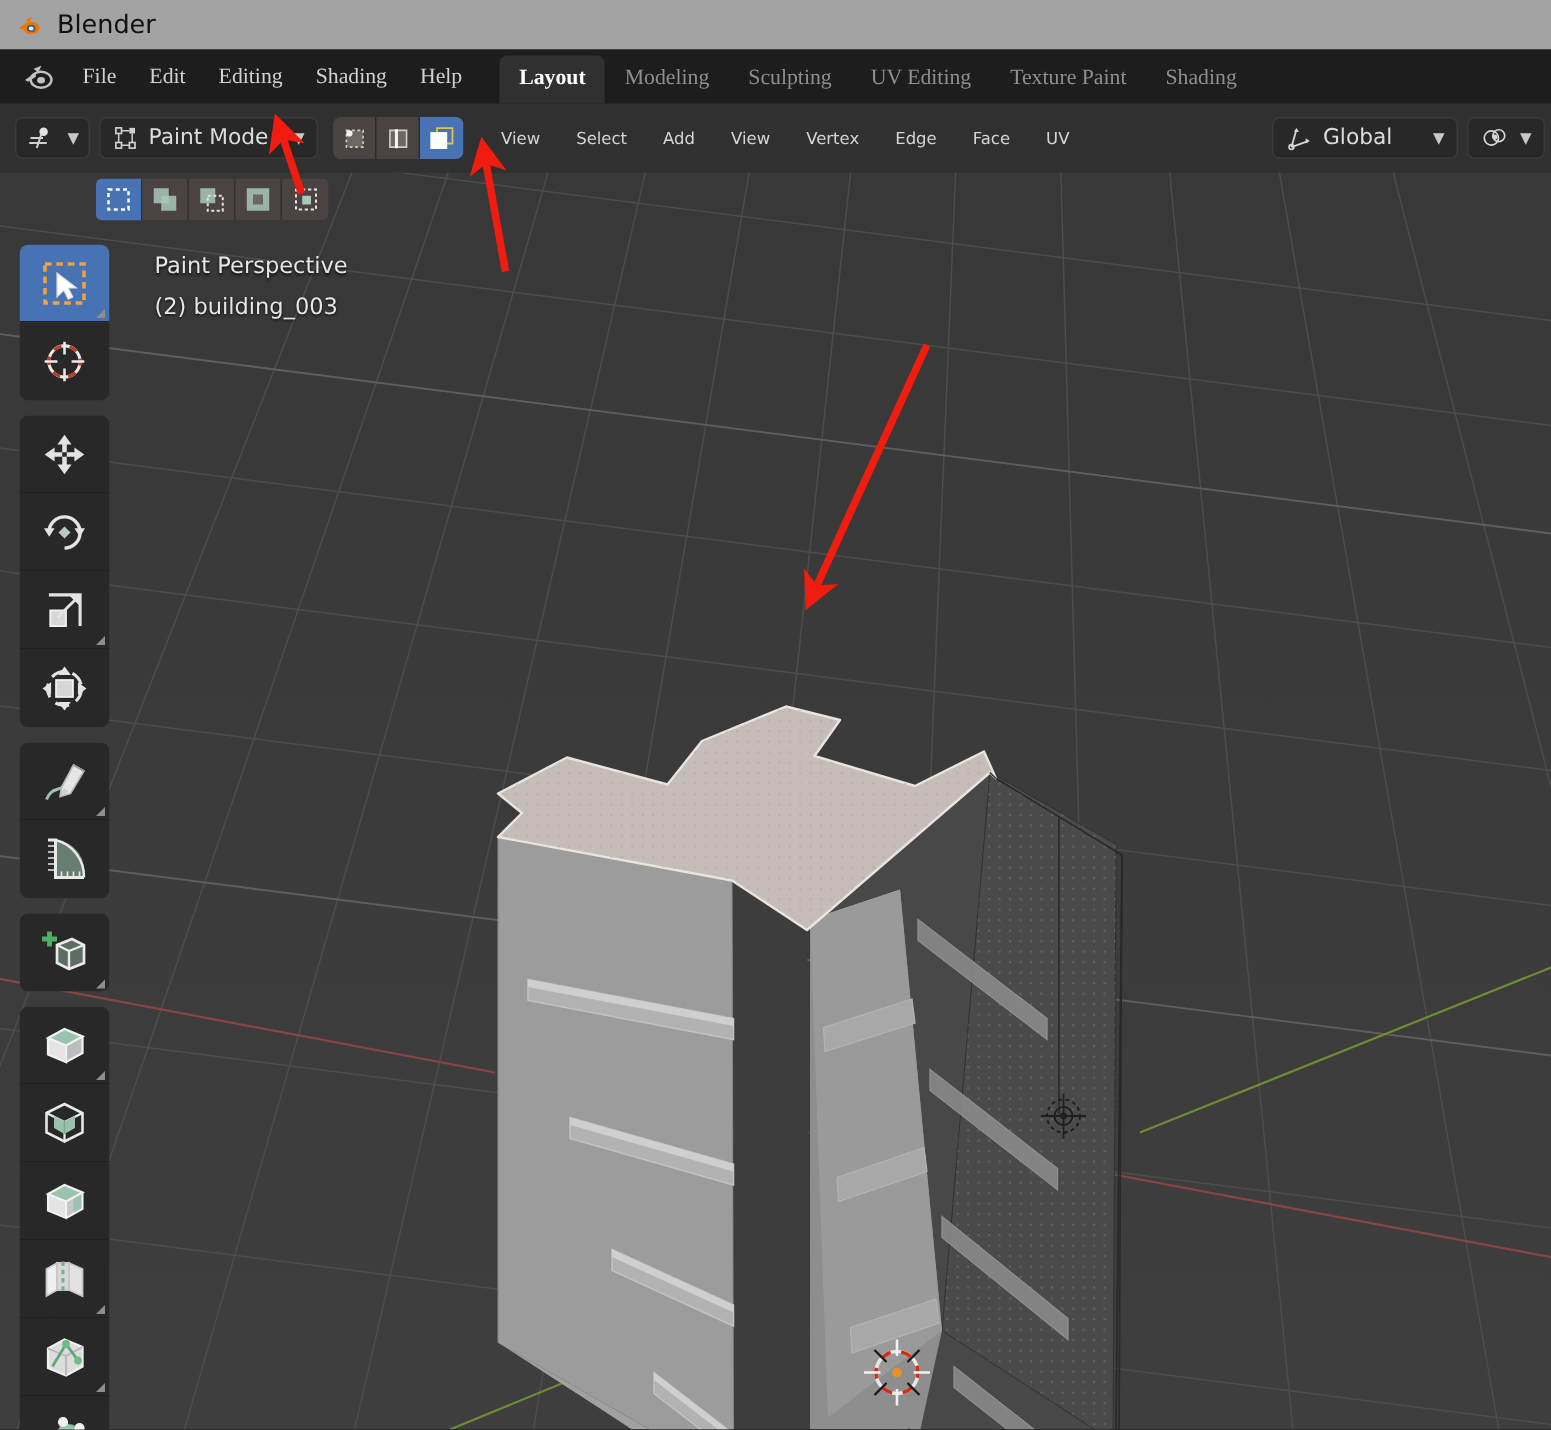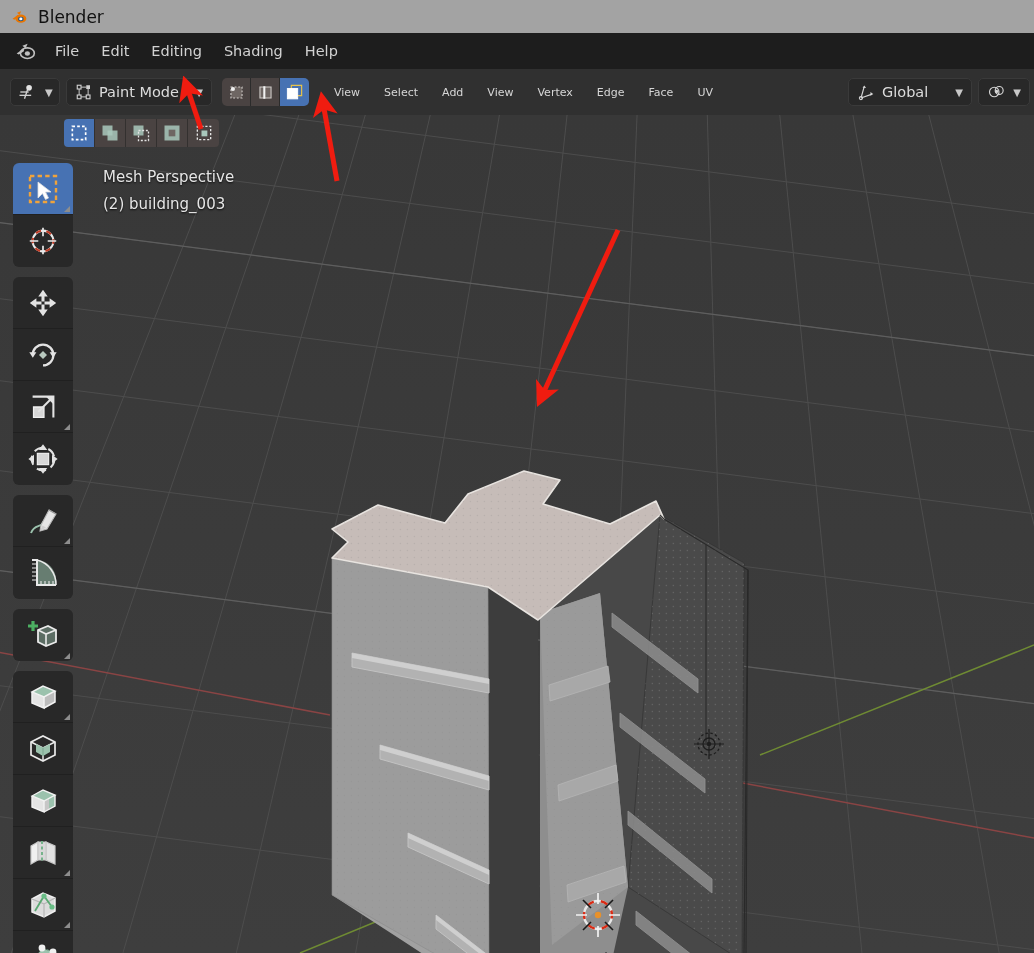--- a/index.html
+++ b/index.html
@@ -18,21 +18,21 @@
     padding-left: 9px;
   }
   .titlebar .tb-title {
     font-size: 17px; color: #111; font-family: "DejaVu Sans", sans-serif;
   }
   .blender-logo-sm { width: 20px; height: 20px; display:block; }
 
   
   .topbar {
     position: absolute; left: 0; top: 33px; width: 1034px; height: 36px;
-    background: #1d1d1d; display: flex; align-items: center;
+    background: #1d1d1d; display: flex; align-items: center; font-family: Liberation Serif, serif;
   }
   .topbar .blender-icon { width: 26px; height: 26px; margin: 0 6px 0 12px; opacity:.92;}
   .menu-item {
     font-size: 14.5px; color: #d2d2d2; padding: 4px 11px;
     border-radius: 4px; white-space: nowrap; cursor: default;
   }
   .wstabs { display: flex; align-items: flex-end; height: 36px; margin-left: 14px; }
   .wstab {
     font-size: 14.5px; color: #8f8f8f; padding: 7px 13px 8px 13px;
     white-space: nowrap; border-radius: 5px 5px 0 0;
@@ -137,20 +137,28 @@
       <ellipse cx="14.2" cy="14.3" rx="2.4" ry="2.0" fill="#cfcfcf"></ellipse>
       <path d="M9.6 7.2 L14.4 5.4 L12.5 9.6 Z" fill="#cfcfcf"></path>
     </svg>
 
     <div class="menu-item">File</div>
     <div class="menu-item">Edit</div>
     <div class="menu-item">Editing</div>
     <div class="menu-item">Shading</div>
     <div class="menu-item">Help</div>
 
+    <div class="wstabs">
+      <div class="wstab active">Layout</div>
+      <div class="wstab">Modeling</div>
+      <div class="wstab">Sculpting</div>
+      <div class="wstab">UV Editing</div>
+      <div class="wstab">Texture Paint</div>
+      <div class="wstab">Shading</div>
+    </div>
   </div>
 
   <div class="vpheader">
 
     <div class="hbtn" style="width:50px;padding:0 6px;">
       <svg width="20" height="20" viewBox="0 0 24 24">
         <path d="M3 16 H17" stroke="#d0d0d0" stroke-width="1.6" fill="none"></path>
         <path d="M9 20 L13 8" stroke="#d0d0d0" stroke-width="1.6" fill="none"></path>
         <path d="M4 12 H14" stroke="#d0d0d0" stroke-width="1.6" fill="none"></path>
         <circle cx="14.5" cy="7" r="3.4" fill="#e2e2e2"></circle>
@@ -394,21 +402,21 @@
     </div>
     <div class="sm">
       <svg width="20" height="20" viewBox="0 0 24 24">
         <rect x="4" y="4" width="16" height="16" fill="none" stroke="#e4e4e4" stroke-width="1.6" stroke-dasharray="2.6 2.2"></rect>
         <rect x="9" y="9" width="7" height="7" fill="#a9c8bc"></rect>
       </svg>
     </div>
   </div>
 
   <div class="vp-text">
-    <div>Mesh Perspective</div>
+    <div>Paint Perspective</div>
     <div>(2) building_003</div>
   </div>
 
   <div class="toolshelf">
 
     <div class="tgroup">
       <div class="tbtn on">
         <svg width="36" height="36" viewBox="0 0 36 36">
           <rect x="5" y="5" width="26" height="26" fill="none" stroke="#f0a33c" stroke-width="2.4" stroke-dasharray="4.4 3.2"></rect>
           <path d="M13 11 L13 27 L17.5 22.5 L20.5 28.5 L23.5 27 L20.5 21 L26 21 Z" fill="#ffffff" stroke="#dcdcdc" stroke-width="0.8"></path>

